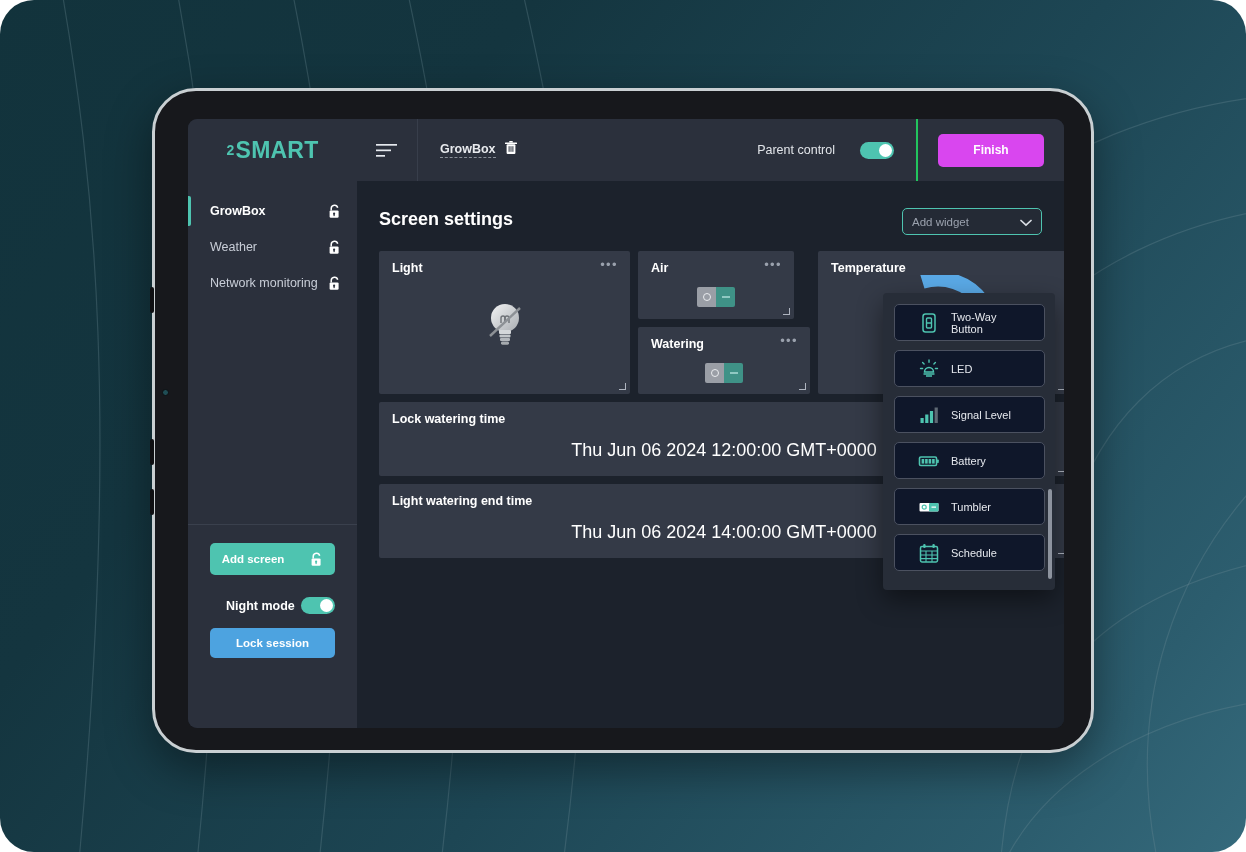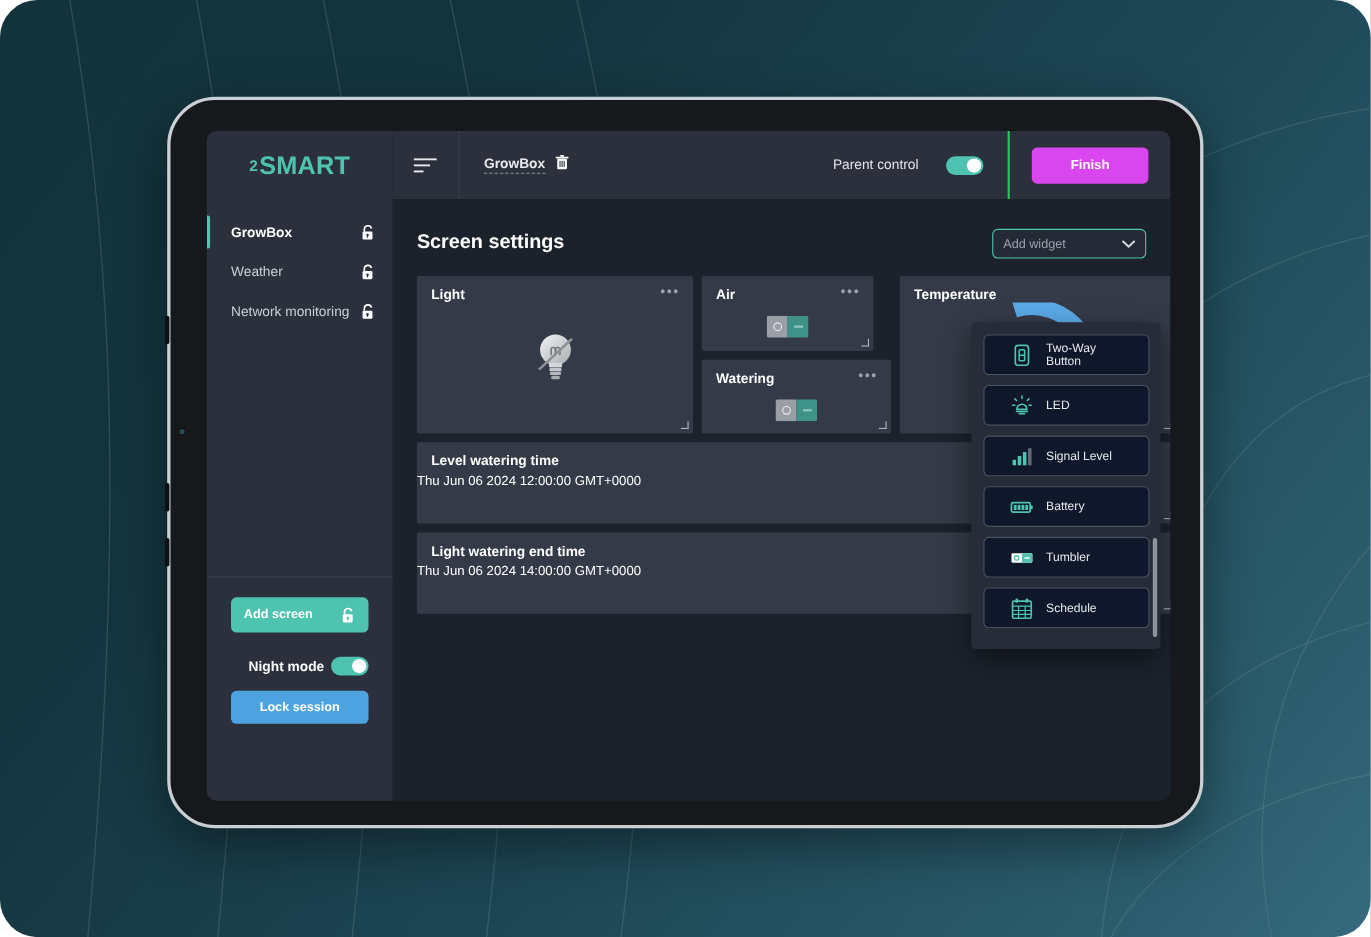--- a/index.html
+++ b/index.html
@@ -155,21 +155,21 @@
   .tumbler .half-off {
     flex: 1; background: #9a9ea6; display: flex; align-items: center; justify-content: center;
   }
   .tumbler .half-on {
     flex: 1; background: #3f9287; display: flex; align-items: center; justify-content: center;
   }
   .tumbler .circ { width: 8px; height: 8px; border-radius: 50%; border: 1.3px solid #e9ebee; }
   .tumbler .dash { width: 8px; height: 1.6px; background: #8fc9c2; }
 
   .value-row {
-    text-align: left; color: #ffffff; font-size: 12px; margin-top: 4px;
+    text-align: center; color: #ffffff; font-size: 18px; margin-top: 14px;
   }
 
   
   #widget-panel {
     position: absolute; right: 9px; top: 112px; width: 172px; height: 297px;
     background: #272d38; border-radius: 4px; padding: 11px 10px 11px 11px;
     box-shadow: 0 10px 26px rgba(0,0,0,.45); overflow: hidden;
   }
   .wp-item {
     height: 37px; border: 1px solid #4b5160; border-radius: 5px;
@@ -422,21 +422,21 @@
                   <line x1="152" y1="82" x2="159" y2="84"></line>
                     <line x1="149" y1="89" x2="155" y2="92"></line>
                 </g>
               </svg>
             </div>
             <div class="resize-handle"></div>
           </div>
 
           <div class="widget" style="left:0; top:151px; width:690px; height:74px;">
             <div class="w-head">
-              <span class="w-title">Level watering time</span>
+              <span class="w-title">Lock watering time</span>
             </div>
             <div class="value-row">Thu Jun 06 2024 12:00:00 GMT+0000</div>
             <div class="resize-handle"></div>
           </div>
 
           <div class="widget" style="left:0; top:233px; width:690px; height:74px;">
             <div class="w-head">
               <span class="w-title">Light watering end time</span>
             </div>
             <div class="value-row">Thu Jun 06 2024 14:00:00 GMT+0000</div>

